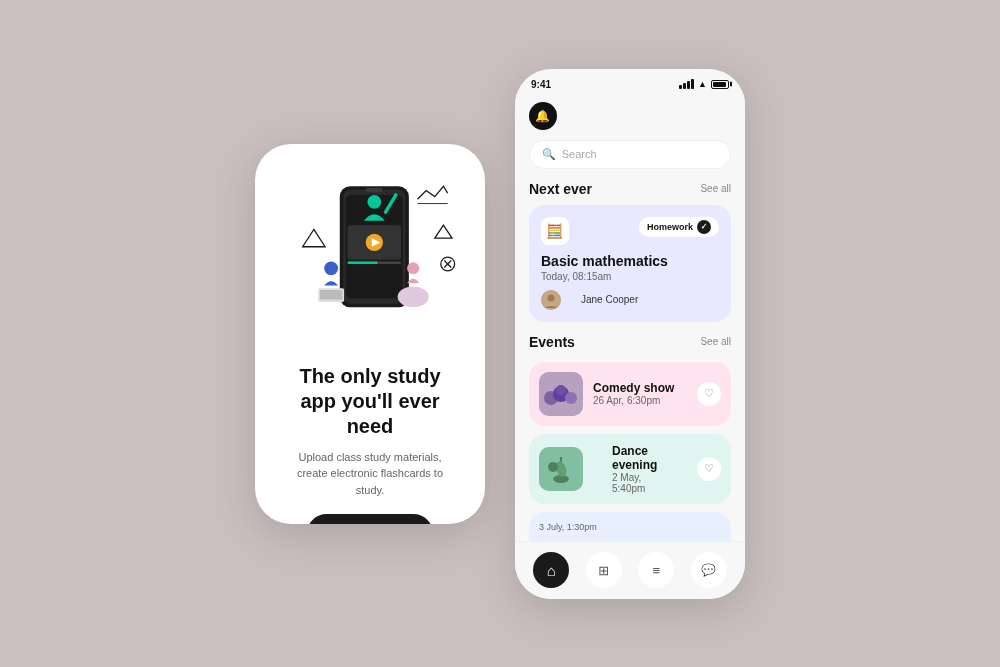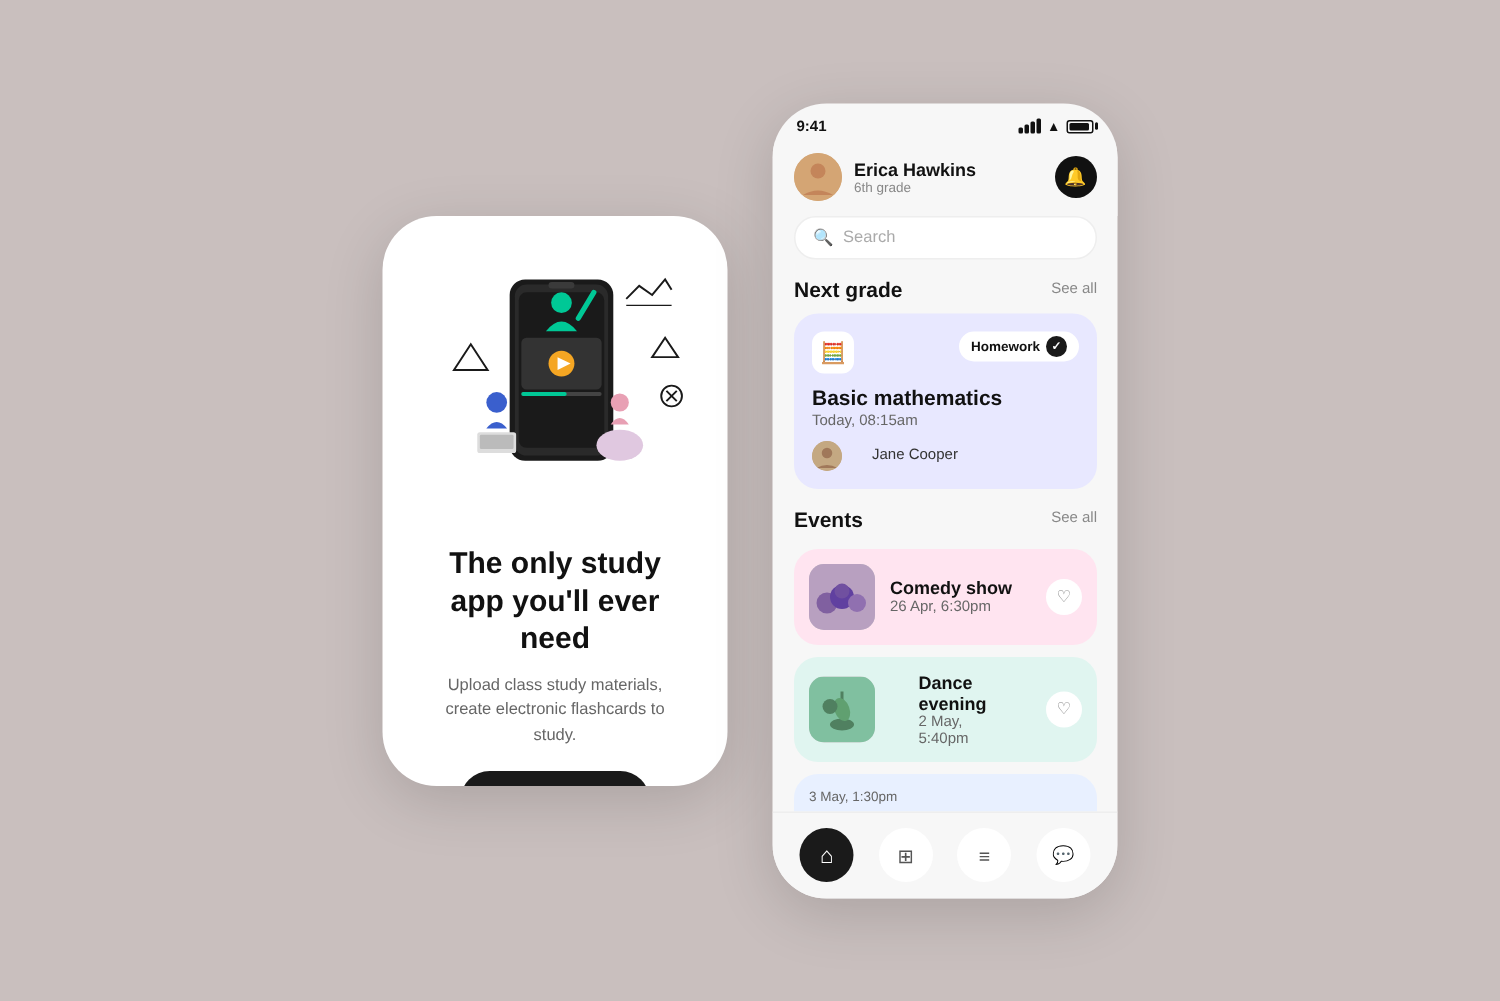--- a/index.html
+++ b/index.html
@@ -493,45 +493,32 @@
         <span style="height:10px;"></span>
       </div>
       <span class="wifi-icon">▲</span>
       <div class="battery-icon"></div>
     </div>
   </div>
 
   <div class="phone-content">
 
     <div class="header-section">
-      <div class="user-info">
-        <div class="avatar">
-          <svg viewBox="0 0 32 32" class="avatar-inner">
-            <circle cx="16" cy="16" r="16" fill="#d4a574"></circle>
-            <circle cx="16" cy="12" r="5" fill="#c4855a"></circle>
-            <path d="M6 28 Q16 22 26 28" fill="#c4855a"></path>
-          </svg>
-        </div>
-        <div>
-          <div class="user-name">Erica Hawkins</div>
-          <div class="user-grade">6th grade</div>
-        </div>
-      </div>
       <div class="bell-btn">
         <span style="color:#fff;font-size:12px;">🔔</span>
       </div>
     </div>
 
     <div class="search-bar">
       <span style="color:#aaa;font-size:11px;">🔍</span>
       <span class="search-text">Search</span>
     </div>
 
     <div class="section-header">
-      <span class="section-title">Next grade</span>
+      <span class="section-title">Next ever</span>
       <span class="see-all">See all</span>
     </div>
 
     <div class="class-card">
       <div class="class-card-top">
         <div class="calc-icon">🧮</div>
         <div class="homework-badge">
           <span>Homework</span>
           <div class="check-circle">✓</div>
         </div>
@@ -584,21 +571,21 @@
           </svg>
         </div>
         <div class="event-info">
           <div class="event-name">Dance evening</div>
           <div class="event-date">2 May, 5:40pm</div>
         </div>
         <div class="heart-btn">♡</div>
       </div>
 
       <div style="margin: 0 14px 0; background: #e8f0ff; border-radius: 16px 16px 0 0; padding: 10px; display: flex; align-items: center; gap: 10px; height: 30px; overflow: hidden;">
-        <div style="font-size:9px; color:#666;">3 May, 1:30pm</div>
+        <div style="font-size:9px; color:#666;">3 July, 1:30pm</div>
       </div>
     </div>
 
   </div>
 
   <div class="bottom-nav">
     <div class="nav-item active">
       <span>⌂</span>
     </div>
     <div class="nav-item inactive">

